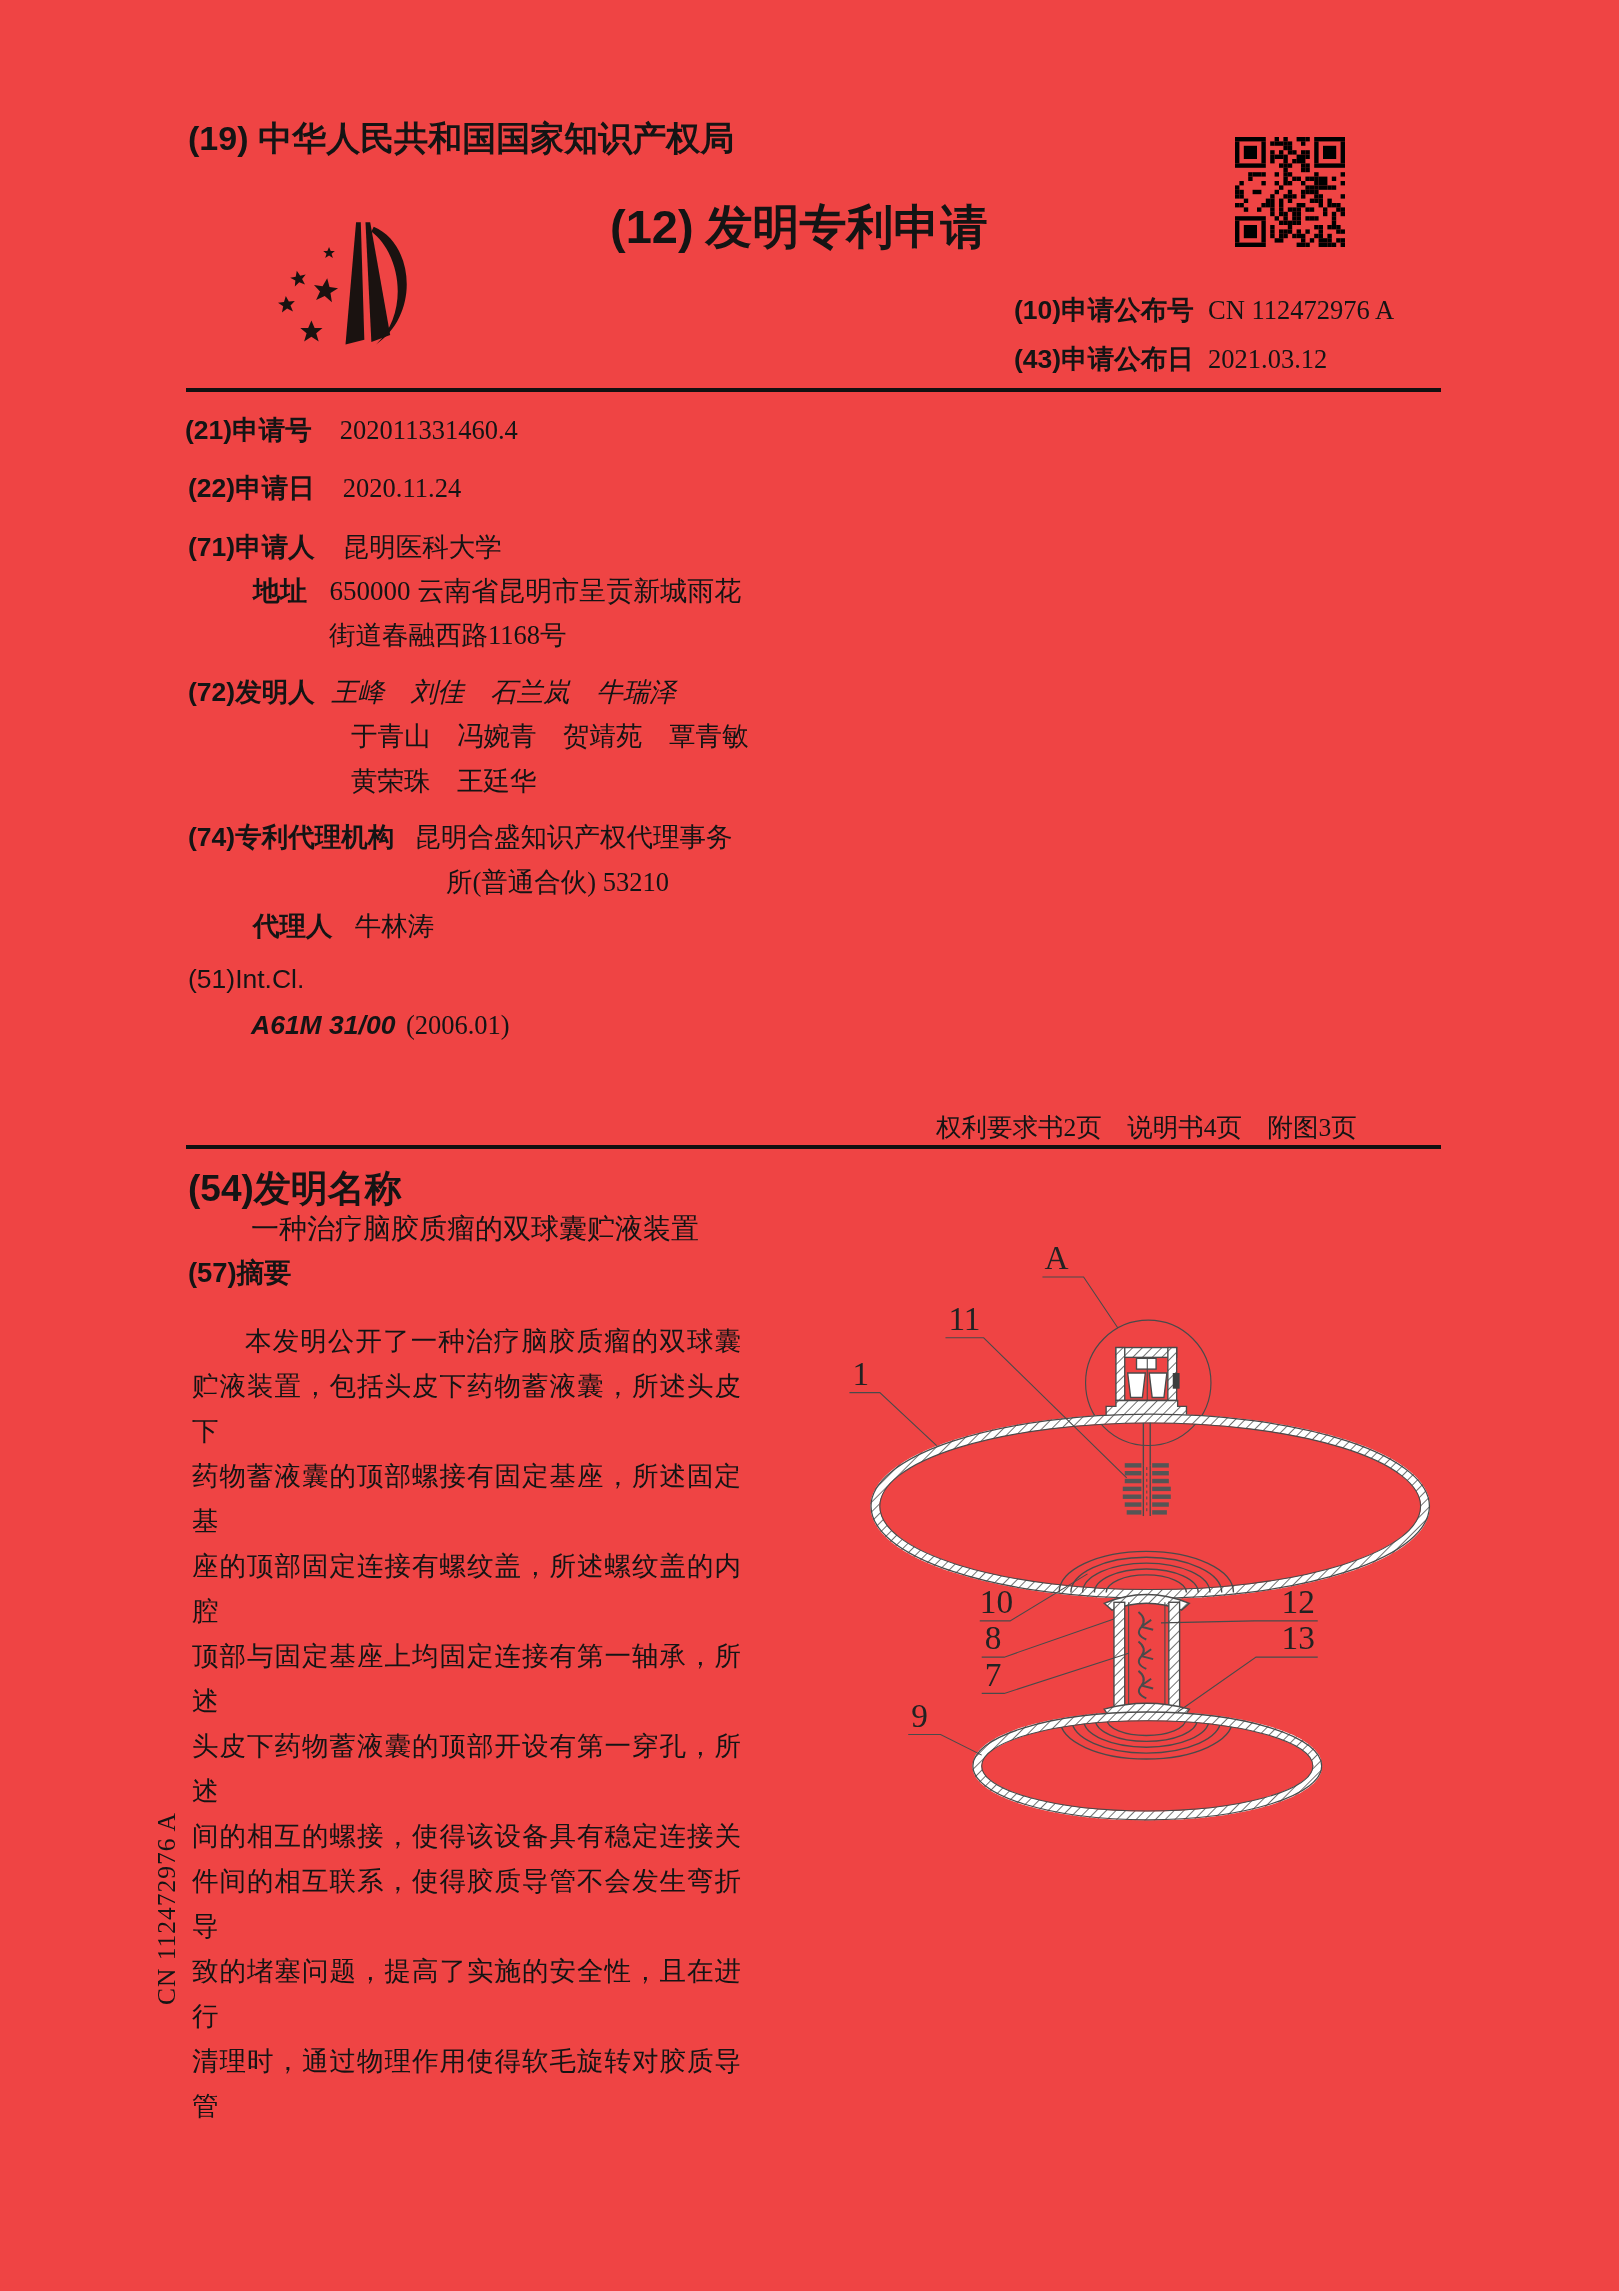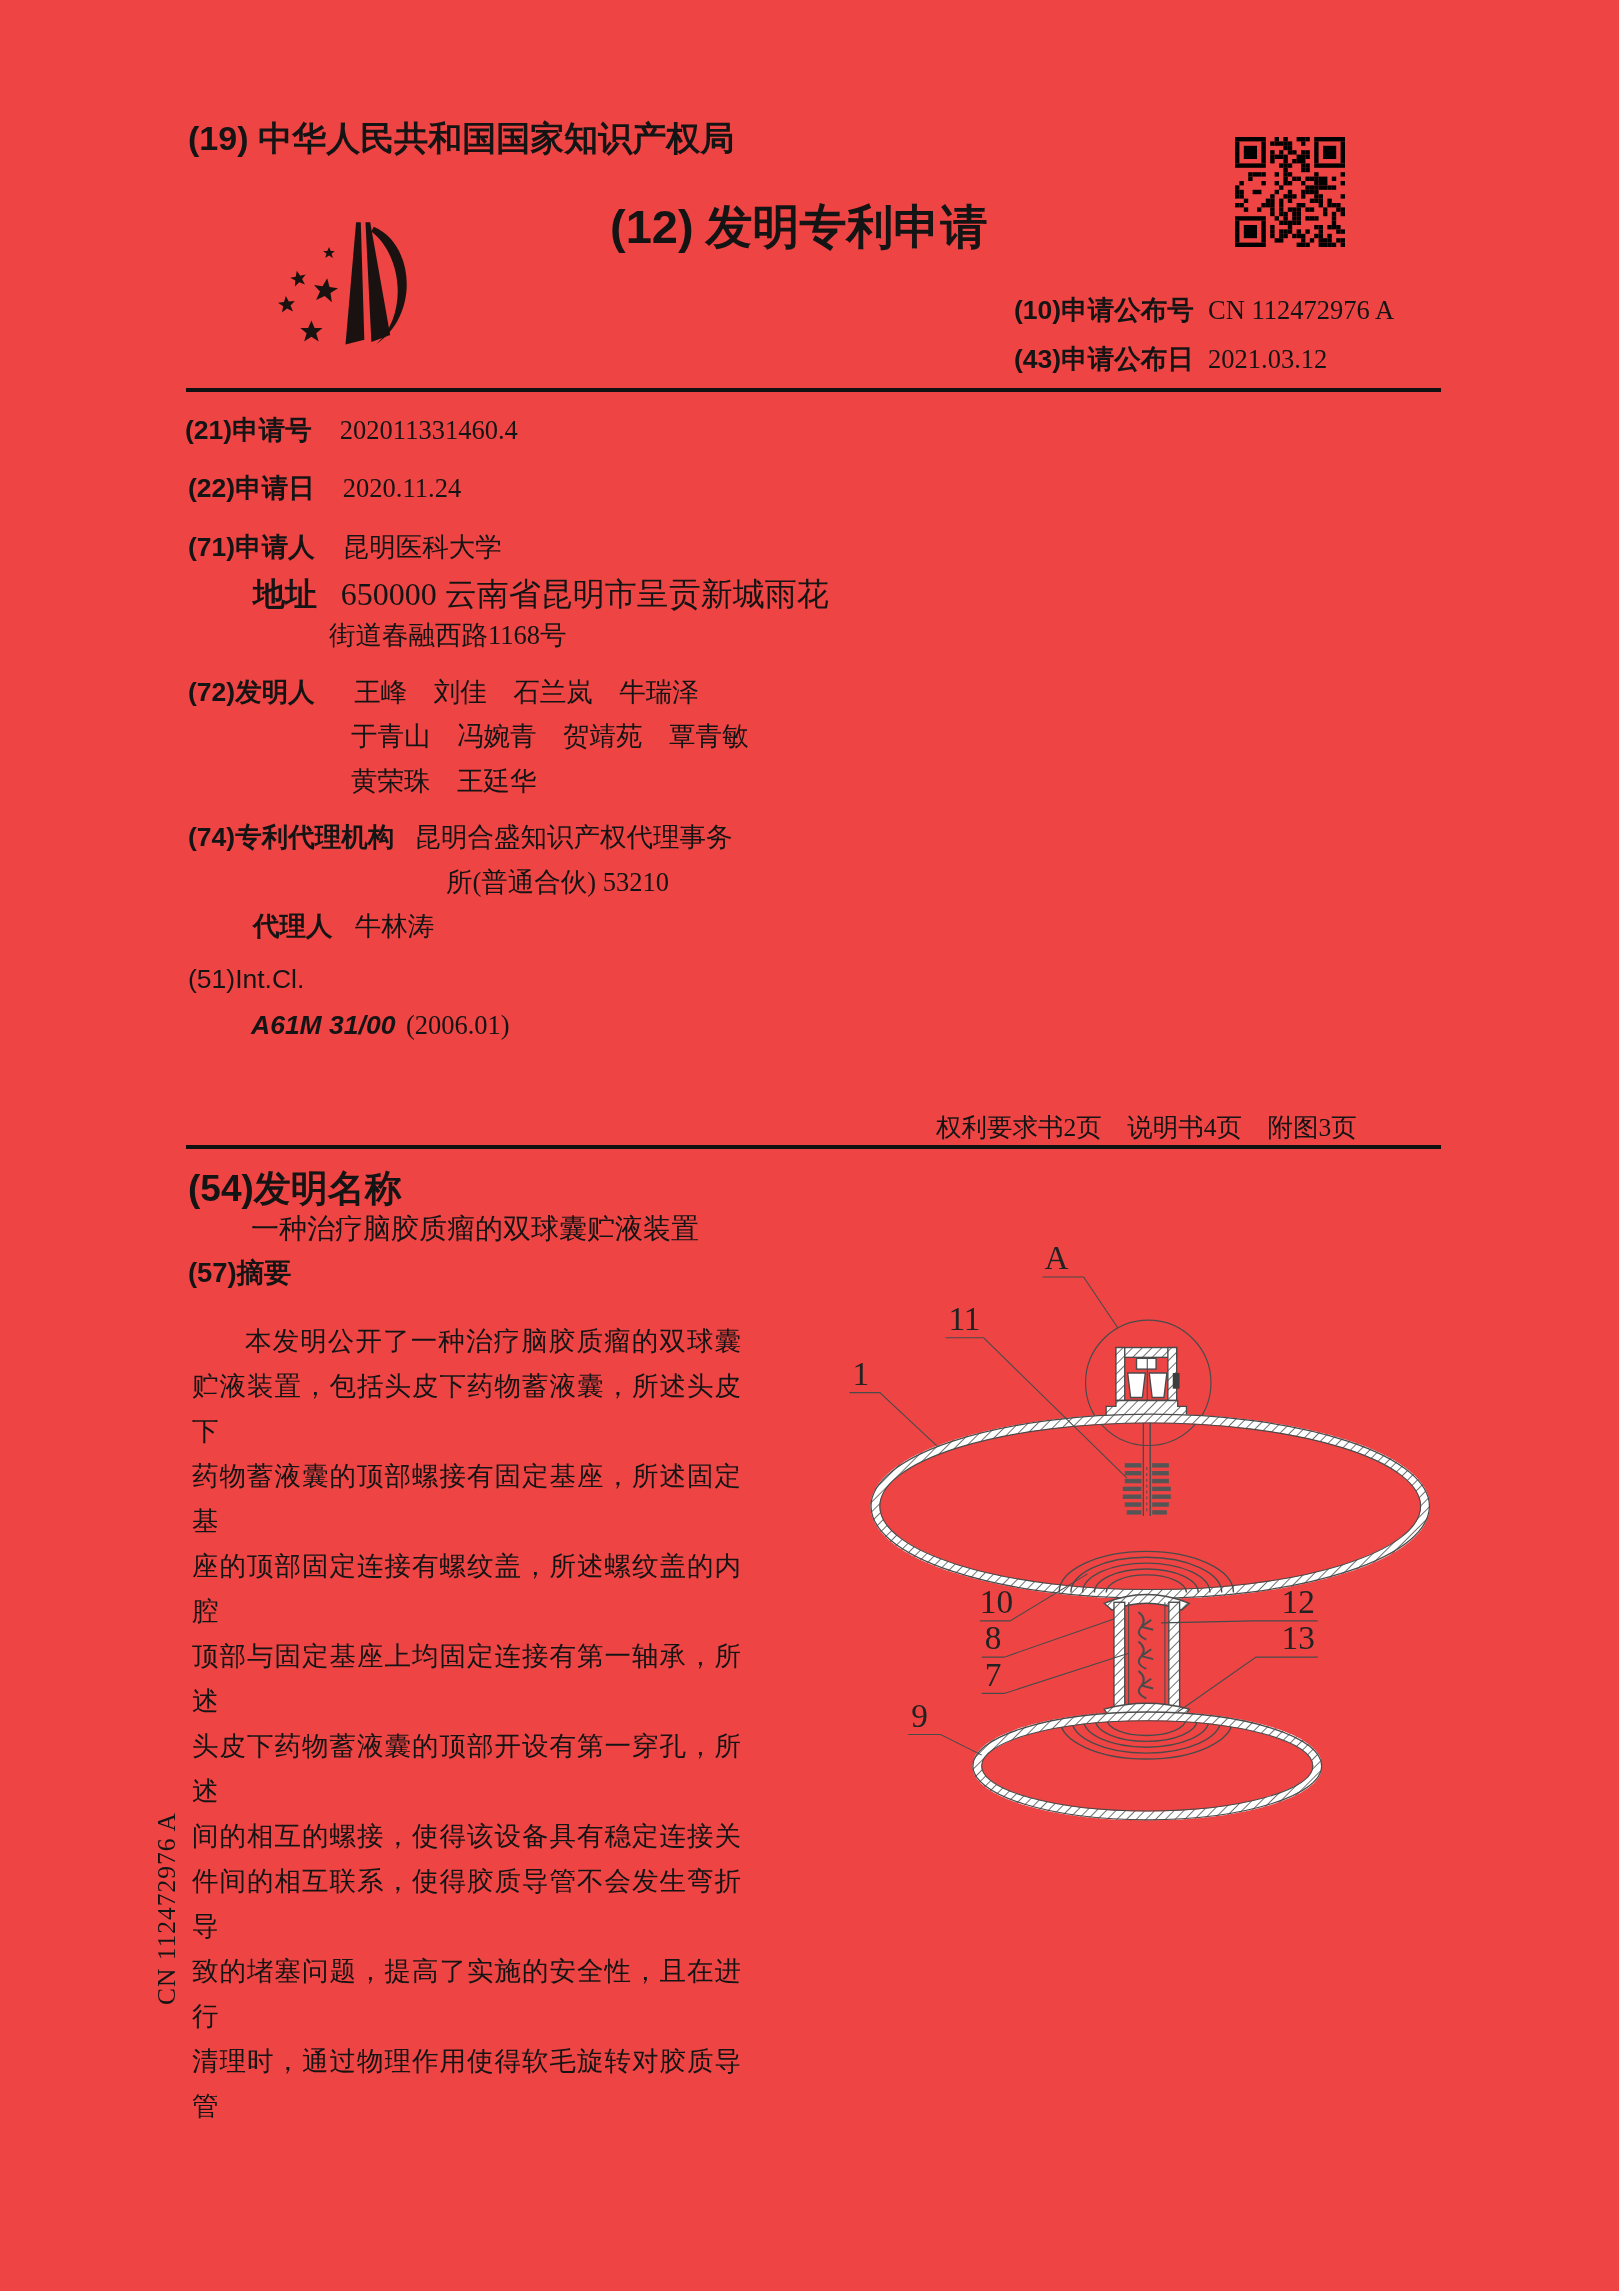--- a/index.html
+++ b/index.html
@@ -279,29 +279,29 @@
 
   <div class="abs lblrow" style="left:188px;top:470px;font-size:26.5px;">
     <span class="hei">(22)申请日</span>
     <span class="song" style="margin-left:21.6px;">2020.11.24</span>
   </div>
 
   <div class="abs lblrow" style="left:188px;top:529px;font-size:26.5px;">
     <span class="hei">(71)申请人</span>
     <span class="song" style="margin-left:21.6px;">昆明医科大学</span>
   </div>
-  <div class="abs lblrow" style="left:253px;top:573px;font-size:32px;">
+  <div class="abs lblrow" style="left:253px;top:573px;font-size:27px;">
     <span class="hei">地址</span>
     <span class="song" style="margin-left:15.7px;">650000 云南省昆明市呈贡新城雨花</span>
   </div>
   <div class="abs song lblrow" style="left:329px;top:617px;font-size:26.5px;">街道春融西路1168号</div>
 
   <div class="abs lblrow" style="left:188px;top:674px;font-size:26.5px;">
     <span class="hei">(72)发明人</span>
-    <span class="song" style="margin-left:33px;">王峰　刘佳　石兰岚　牛瑞泽</span>
+    <span class="song" style="margin-left:10px;font-style:italic;">王峰　刘佳　石兰岚　牛瑞泽</span>
   </div>
   <div class="abs song lblrow" style="left:351px;top:718px;font-size:26.5px;">于青山　冯婉青　贺靖苑　覃青敏</div>
   <div class="abs song lblrow" style="left:351px;top:763px;font-size:26.5px;">黄荣珠　王廷华</div>
 
   <div class="abs lblrow" style="left:188px;top:819px;font-size:26.5px;">
     <span class="hei">(74)专利代理机构</span>
     <span class="song" style="margin-left:13.7px;">昆明合盛知识产权代理事务</span>
   </div>
   <div class="abs song lblrow" style="left:446px;top:864px;font-size:26.5px;">所(普通合伙) 53210</div>
   <div class="abs lblrow" style="left:253px;top:908px;font-size:26.5px;">

